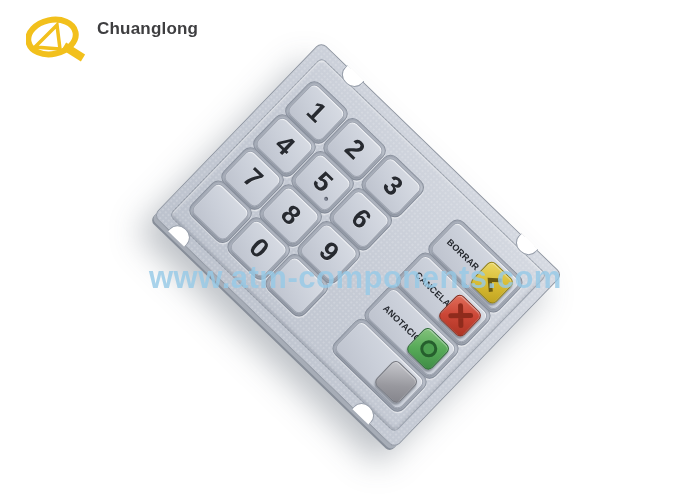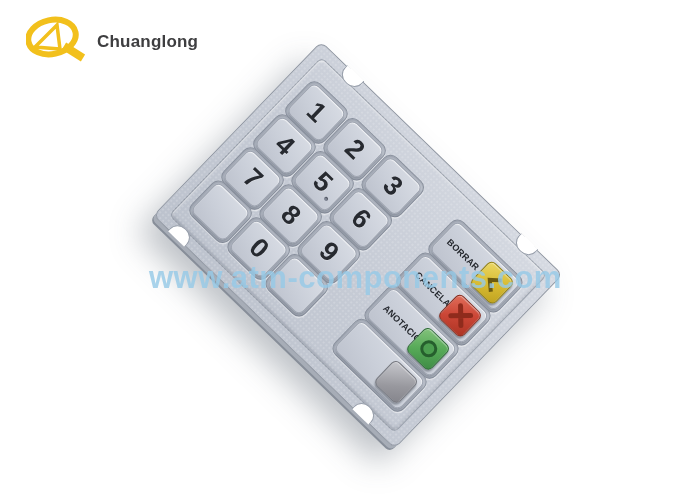--- a/index.html
+++ b/index.html
@@ -1,20 +1,20 @@
 <!DOCTYPE html>
 <html><head>
 <meta charset="utf-8">
 <style>
   html,body{margin:0;padding:0;background:#fff;}
   .page{position:relative;width:700px;height:500px;background:#ffffff;overflow:hidden;
         font-family:"Liberation Sans",sans-serif;}
 
   
-  .logo{position:absolute;left:26px;top:15px;display:flex;align-items:center;gap:9px;}
+  .logo{position:absolute;left:26px;top:15px;display:flex;gap:9px;}
   .brand-name{font-size:17px;font-weight:bold;color:#3e3e40;letter-spacing:.2px;margin-top:4px;}
 
   
   .plate{position:absolute;left:190px;top:124px;width:334px;height:240px;
          transform:rotate(44deg);
          background:linear-gradient(200deg,#d6dae2 0%,#c7ccd6 50%,#bcc2cd 100%);
          border:1px solid #8f96a2;border-radius:7px;
          box-shadow:0 5px 0 -1px #a7adb7, 0 7px 0 -1px #878e99, 0 24px 32px rgba(70,80,95,.35);
          z-index:1;}
   .plate::after{content:"";position:absolute;inset:0;border-radius:7px;pointer-events:none;

